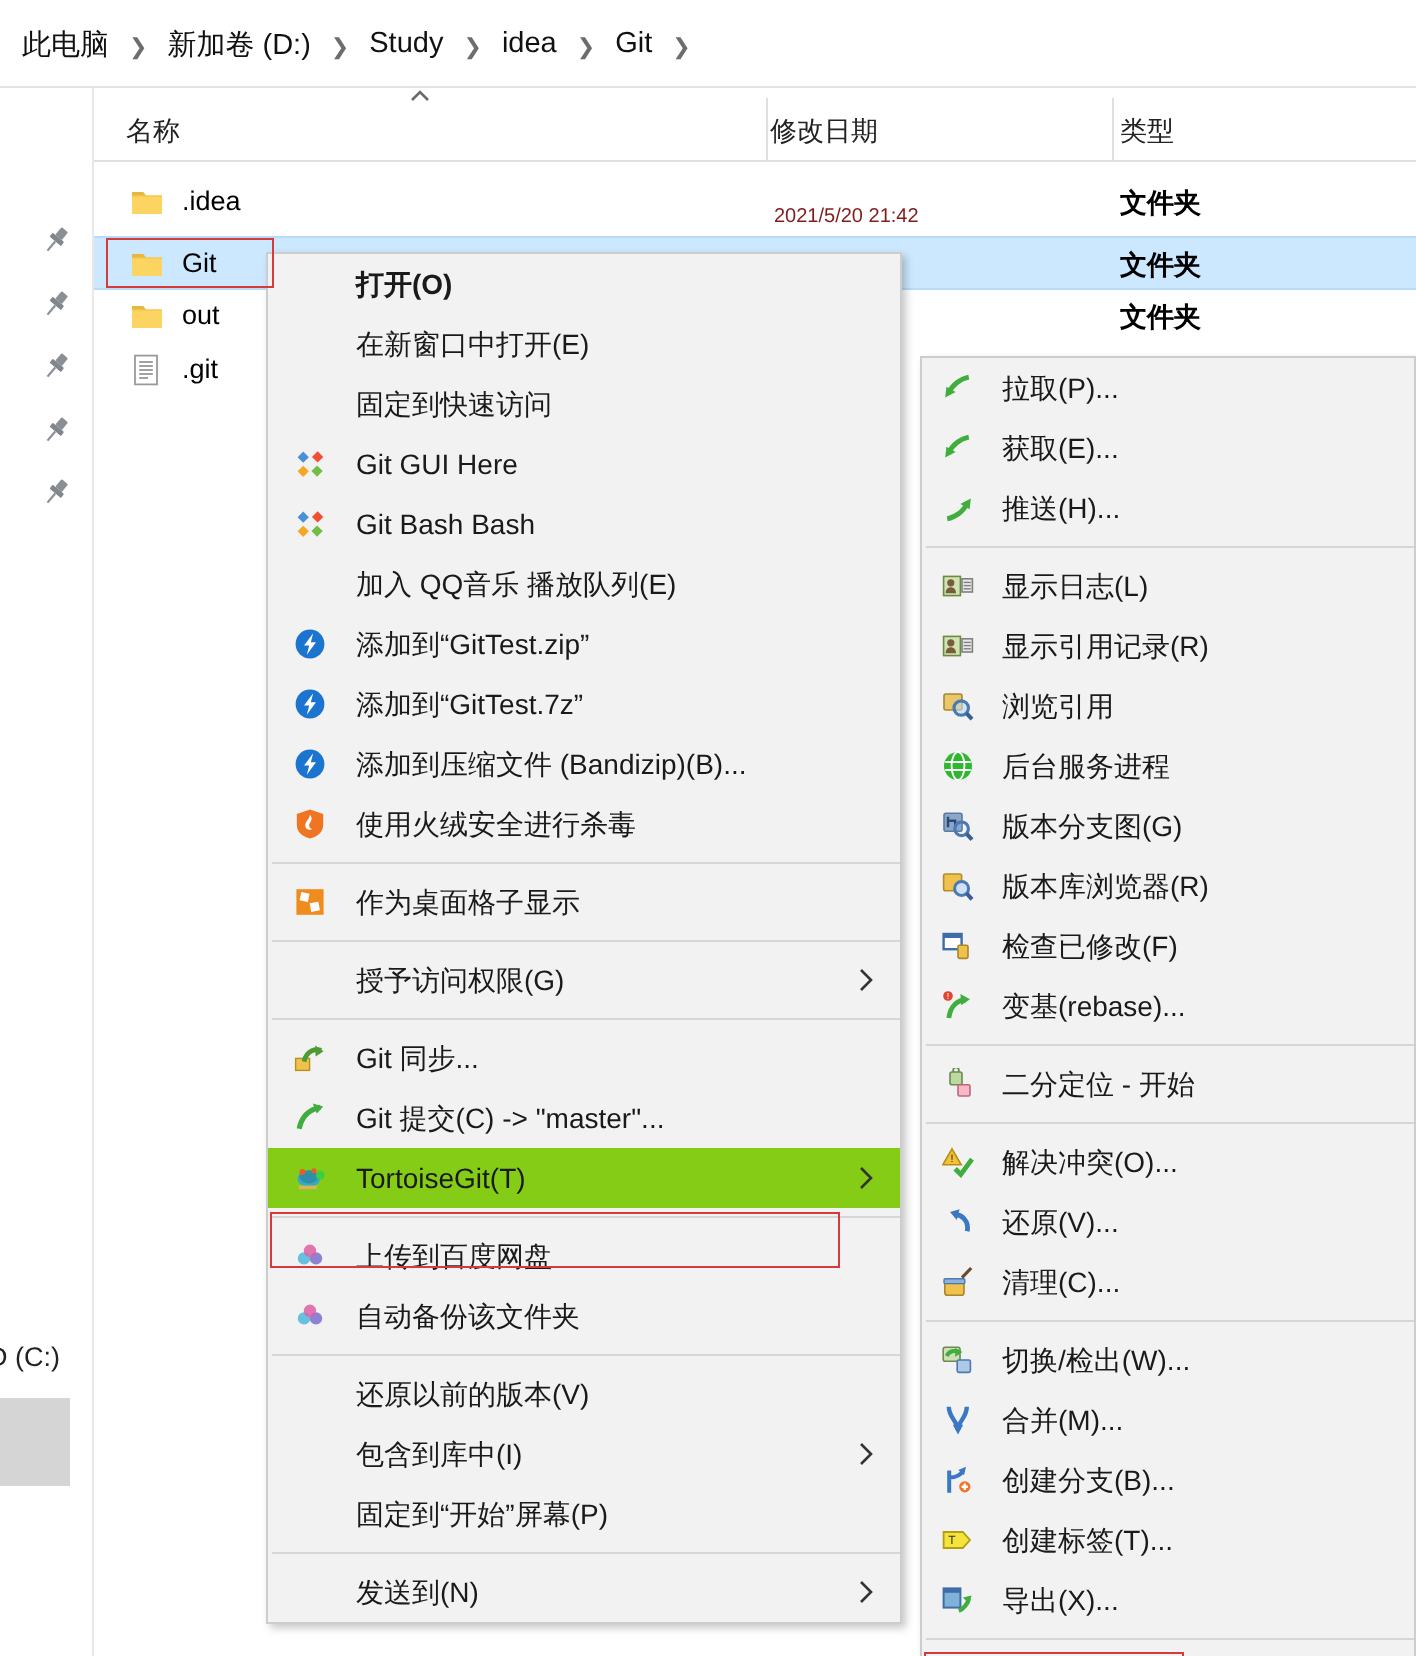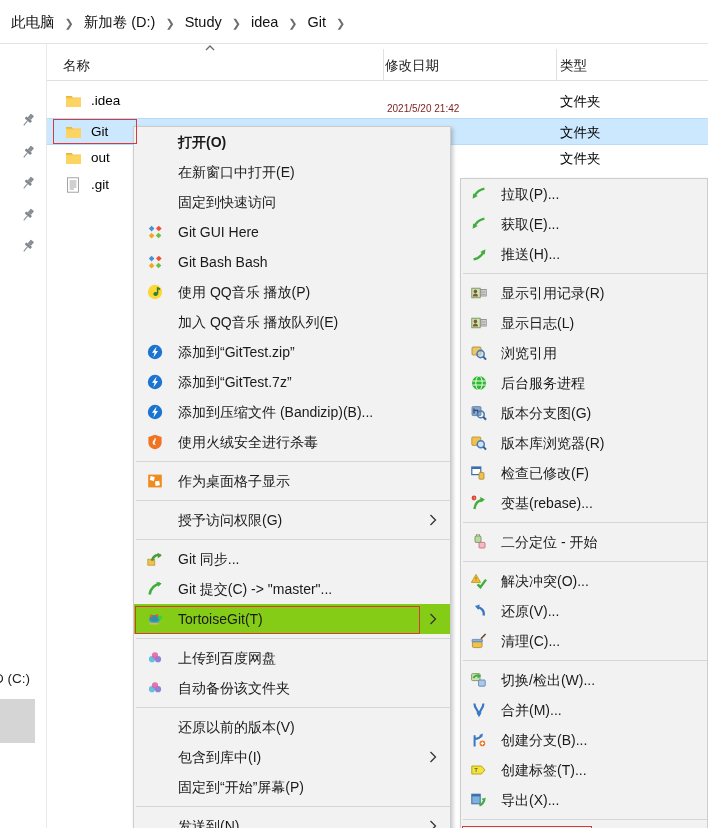--- a/index.html
+++ b/index.html
@@ -65,21 +65,21 @@
     position: absolute; left: 47px; width: 661px; height: 27px;
   }
   .filerow.selected { background: #cce8ff; border-top:1px solid #b7dcfb; border-bottom:1px solid #b7dcfb; }
   .filerow .fname {
     position: absolute; left: 44px; top: 5px; font-size: 13.5px; color: #000; white-space: nowrap;
   }
   .filerow .fdate {
     position: absolute; left: 340px; top: 15px; font-size: 10px; color: #7f1d1d; white-space: nowrap;
   }
   .filerow .ftype {
-    position: absolute; left: 513px; top: 5px; font-size: 13.5px; color: #000; white-space: nowrap;
+    position: absolute; left: 513px; top: 5px; font-size: 13.5px; color: #000; white-space: nowrap; font-weight: bold;
   }
   .ficon { position:absolute; left: 18px; top: 5px; width: 17px; height: 16px; }
   .sel-redbox {
     position:absolute; left:53px; top:119px; width:84px; height:25px;
     border: 1.6px solid #d63b3b; pointer-events:none; z-index: 40;
   }
 
   
   .menu {
     position: absolute; background: #f2f2f2;
@@ -261,29 +261,20 @@
             <g transform="rotate(45 8 8)">
        <rect x="6.2" y="0.8" width="4" height="4" fill="#f14e32"></rect>
        <rect x="1.2" y="6" width="4" height="4" fill="#4a90d9"></rect>
        <rect x="11" y="6" width="4" height="4" fill="#70bf44"></rect>
        <rect x="6.2" y="11" width="4" height="4" fill="#f5a623"></rect>
      </g>
           </svg></span>
         <span class="mlabel">Git Bash Bash</span>
       </div>
       <div class="mi">
-        <span class="micon"><svg class="" viewBox="0 0 16 16" xmlns="http://www.w3.org/2000/svg">
-            <circle cx="8" cy="8" r="7.2" fill="#fdd835"></circle>
-     <path d="M10.6 3.2 v6.6" stroke="#2e7d32" stroke-width="1.5" fill="none"></path>
-     <ellipse cx="8.6" cy="10" rx="2.3" ry="1.9" fill="#2e7d32"></ellipse>
-     <path d="M10.6 3.2 l2.6 1.1 v1.9 l-2.6 -1.1z" fill="#2e7d32"></path>
-          </svg></span>
-        <span class="mlabel">使用 QQ音乐 播放(P)</span>
-      </div>
-      <div class="mi">
         <span class="mlabel">加入 QQ音乐 播放队列(E)</span>
       </div>
       <div class="mi">
         <span class="micon"><svg class="" viewBox="0 0 16 16" xmlns="http://www.w3.org/2000/svg">
             <circle cx="8" cy="8" r="7.2" fill="#1b74d0"></circle>
      <path d="M9.6 2.6 L5 8.8 h2.6 L6.4 13.4 L11 7.1 H8.4z" fill="#fff"></path>
           </svg></span>
         <span class="mlabel">添加到“GitTest.zip”</span>
       </div>
       <div class="mi">
@@ -421,35 +412,35 @@
             <rect x="0.8" y="3.2" width="8.4" height="9.6" fill="#cfe3b4" stroke="#6a8a46" stroke-width="0.8"></rect>
      <circle cx="4.4" cy="6.4" r="1.8" fill="#7a5c3a"></circle>
      <path d="M1.8 11.6 c0-2 1.2-3 2.6-3 s2.6 1 2.6 3z" fill="#7a5c3a"></path>
      <rect x="10" y="4.4" width="5.2" height="6.6" fill="#e8e8e8" stroke="#808080" stroke-width="0.8"></rect>
      <g stroke="#808080" stroke-width="0.7">
               <line x1="10.8" y1="6.2" x2="14.4" y2="6.2"></line>
               <line x1="10.8" y1="7.8" x2="14.4" y2="7.8"></line>
               <line x1="10.8" y1="9.4" x2="14.4" y2="9.4"></line>
             </g>
           </svg></span>
-        <span class="mlabel">显示引用记录(R)</span>
+        <span class="mlabel">显示日志(L)</span>
       </div>
       <div class="mi">
         <span class="micon"><svg class="" viewBox="0 0 16 16" xmlns="http://www.w3.org/2000/svg">
             <rect x="0.8" y="3.2" width="8.4" height="9.6" fill="#cfe3b4" stroke="#6a8a46" stroke-width="0.8"></rect>
      <circle cx="4.4" cy="6.4" r="1.8" fill="#7a5c3a"></circle>
      <path d="M1.8 11.6 c0-2 1.2-3 2.6-3 s2.6 1 2.6 3z" fill="#7a5c3a"></path>
      <rect x="10" y="4.4" width="5.2" height="6.6" fill="#e8e8e8" stroke="#808080" stroke-width="0.8"></rect>
      <g stroke="#808080" stroke-width="0.7">
               <line x1="10.8" y1="6.2" x2="14.4" y2="6.2"></line>
               <line x1="10.8" y1="7.8" x2="14.4" y2="7.8"></line>
               <line x1="10.8" y1="9.4" x2="14.4" y2="9.4"></line>
             </g>
           </svg></span>
-        <span class="mlabel">显示日志(L)</span>
+        <span class="mlabel">显示引用记录(R)</span>
       </div>
       <div class="mi">
         <span class="micon"><svg class="" viewBox="0 0 16 16" xmlns="http://www.w3.org/2000/svg">
             <rect x="1" y="2" width="9" height="8" rx="1" fill="#e8c86a" stroke="#a8862e" stroke-width="0.8"></rect>
      <circle cx="9.6" cy="9" r="3.6" fill="none" stroke="#4a7ab5" stroke-width="1.6"></circle>
      <circle cx="9.6" cy="9" r="2.6" fill="#bcd8f2" opacity="0.6"></circle>
      <line x1="12.2" y1="11.6" x2="15" y2="14.6" stroke="#3a5f90" stroke-width="2"></line>
           </svg></span>
         <span class="mlabel">浏览引用</span>
       </div>

